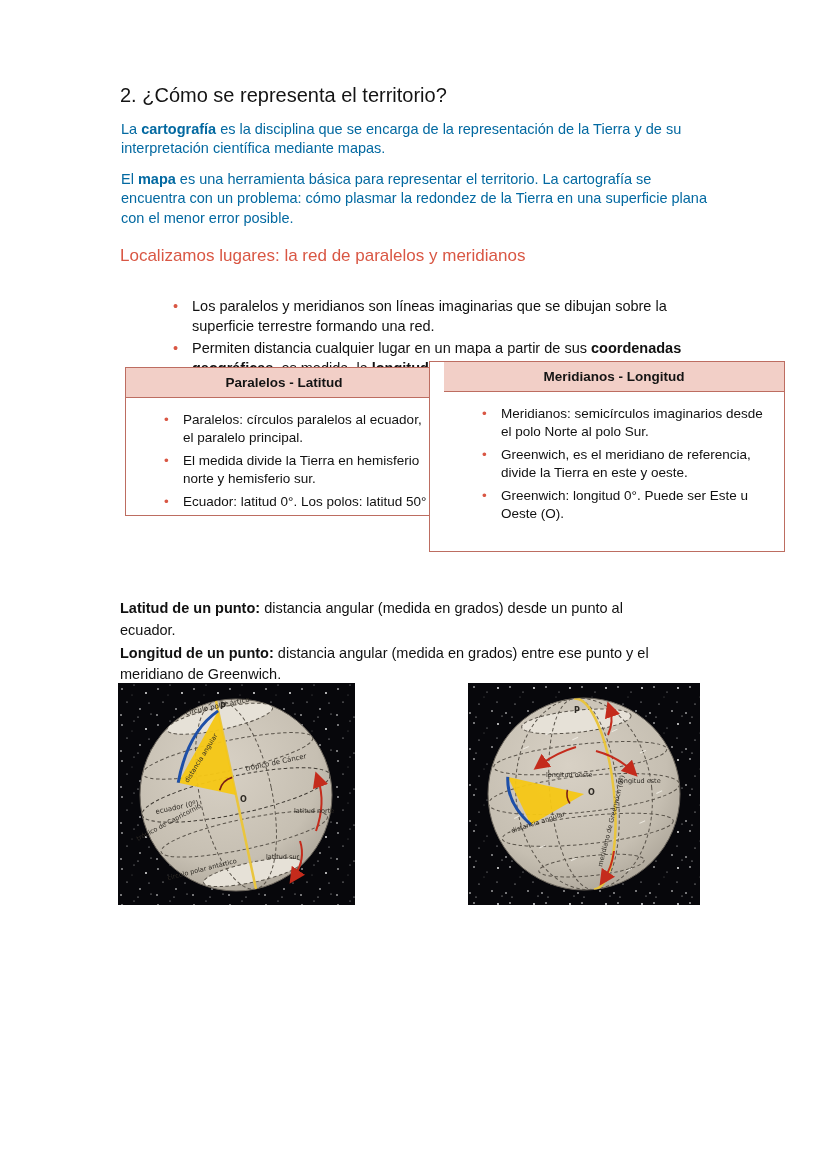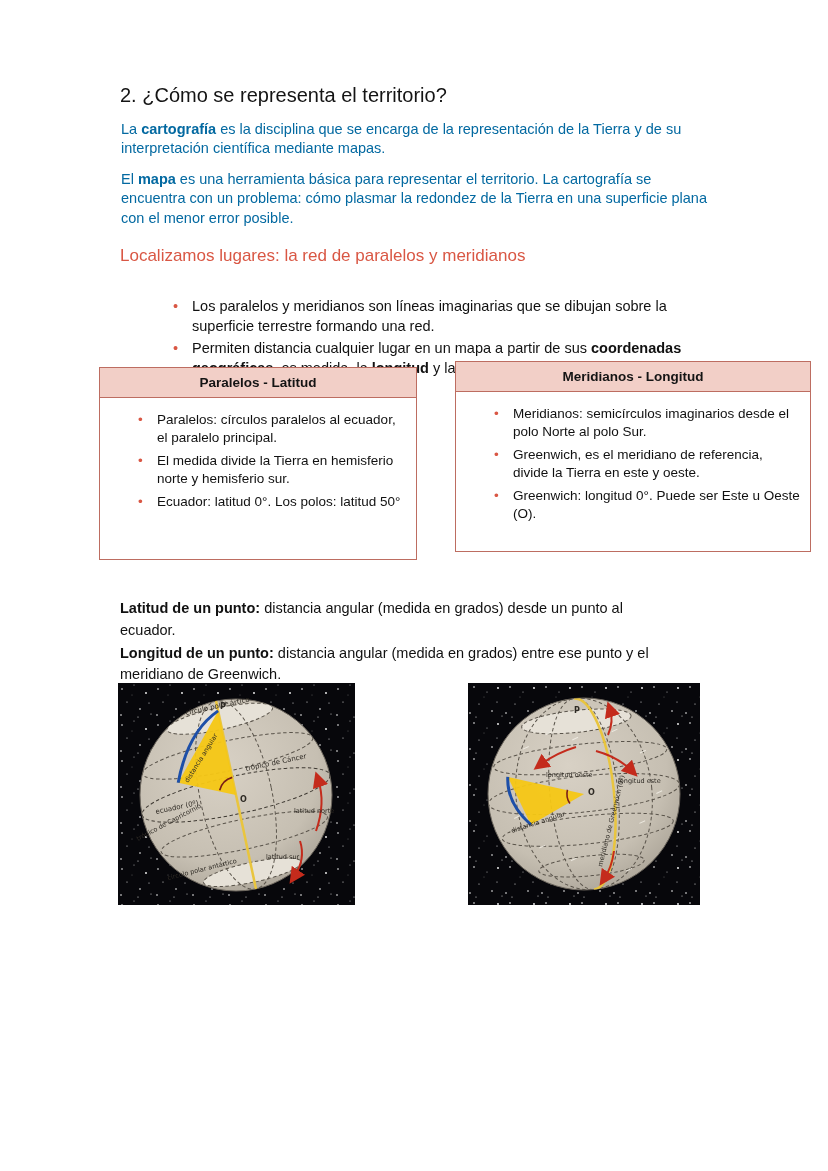--- a/index.html
+++ b/index.html
@@ -13,22 +13,22 @@
   .p2 { position:absolute; left:120px; top:169px; width:592px; }
 
   .section { position:absolute; left:120px; top:246px; margin:0; font-size:17px; font-weight:normal; color:#d95744; }
 
   .main-bullets { position:absolute; left:158px; top:287px; width:552px; margin:10px; padding:0; list-style:none;
                   font-size:14.5px; line-height:1.36; }
   .main-bullets li { position:relative; padding-left:24px; margin-bottom:3px; }
   .main-bullets li::before { content:"•"; position:absolute; left:5px; top:0; color:#d95744; }
 
   .box { position:absolute; border:1.5px solid #bd6d61; background:#ffffff; }
-  .box1 { left:99px; top:367px; width:318px; height:193px; }
-  .box2 { left:455px; top:361px; width:356px; height:191px; }
+  .box1 { left:125px; top:367px; width:318px; height:149px; }
+  .box2 { left:429px; top:361px; width:356px; height:191px;padding-left:14px; }
   .box-header { background:#f2cfc7; border-bottom:1.5px solid #bd6d61; text-align:center; font-weight:bold;
                 font-size:13.5px; padding:7px 8px; color:#141414; }
   .box-body { padding:13px 10px 8px 36px; }
   .box-list { margin:0; padding:0; list-style:none; font-size:13.5px; line-height:1.33; }
   .box-list li { position:relative; padding-left:21px; margin-bottom:5px; }
   .box-list li::before { content:"•"; position:absolute; left:2px; top:0; color:#d95744; }
 
   .defs { position:absolute; left:120px; top:598px; width:562px; font-size:14.5px; line-height:1.5; }
   .defs p { margin:0 0 1px 0; }
 

